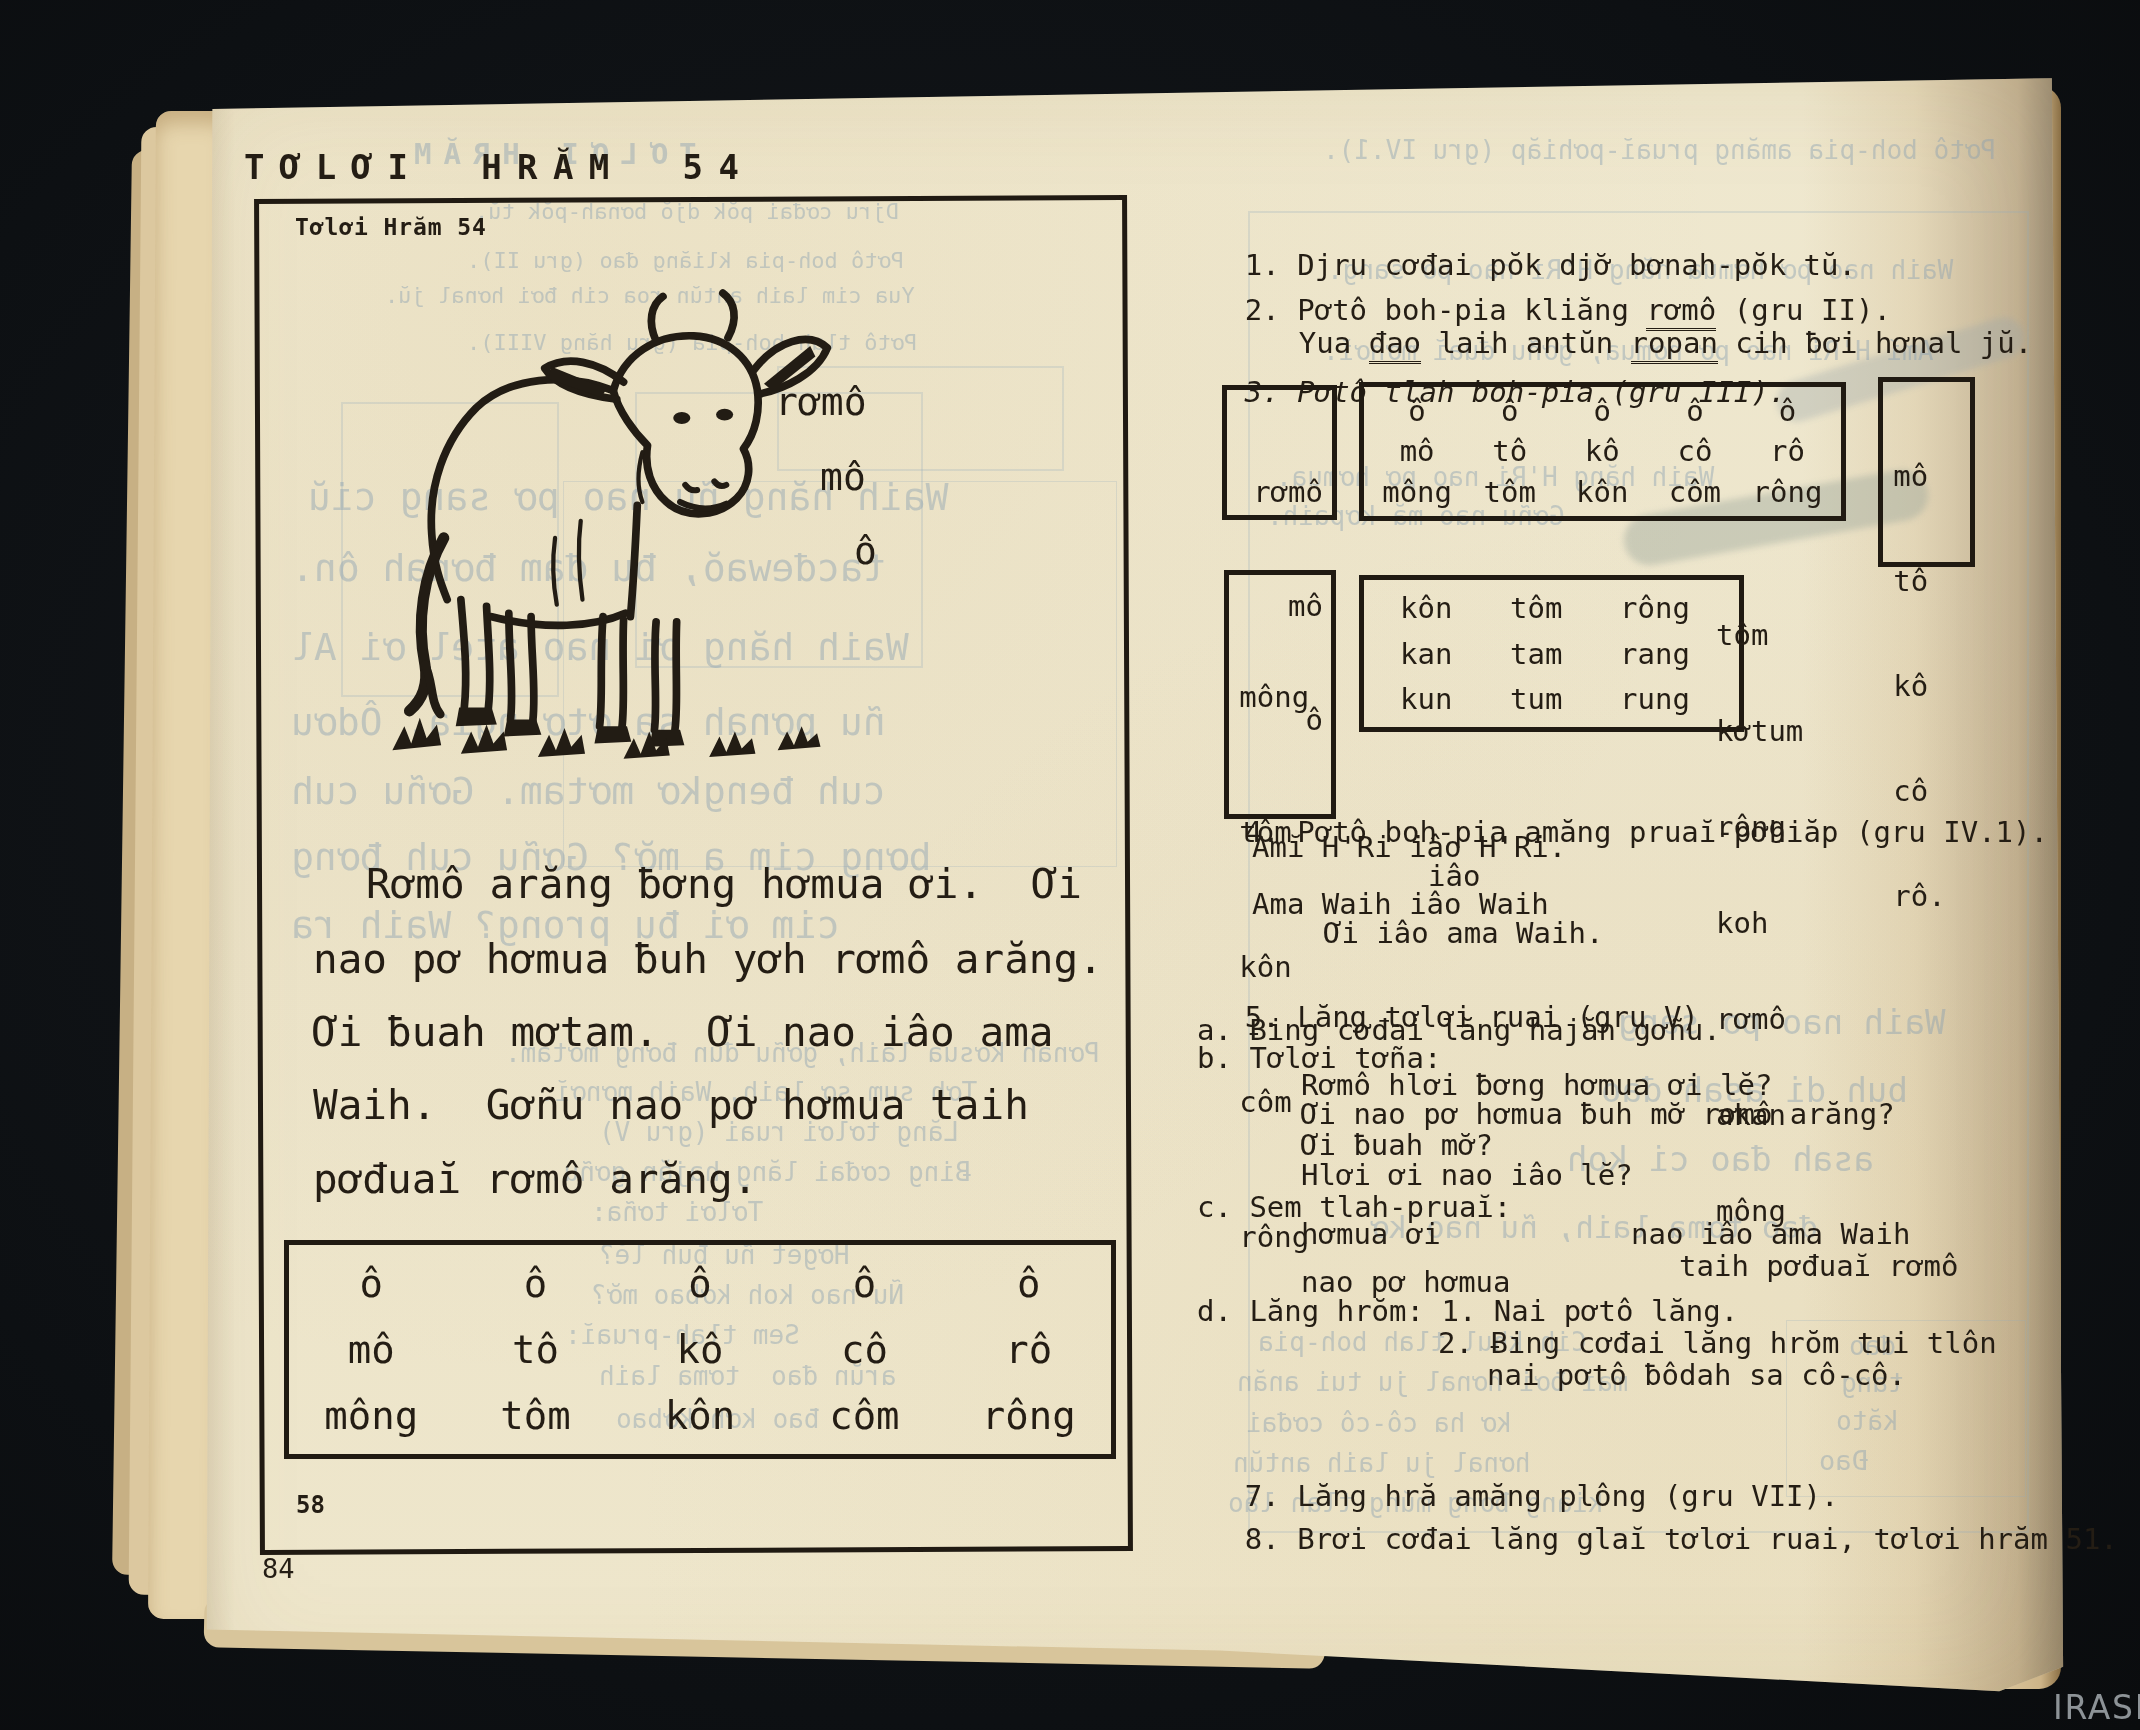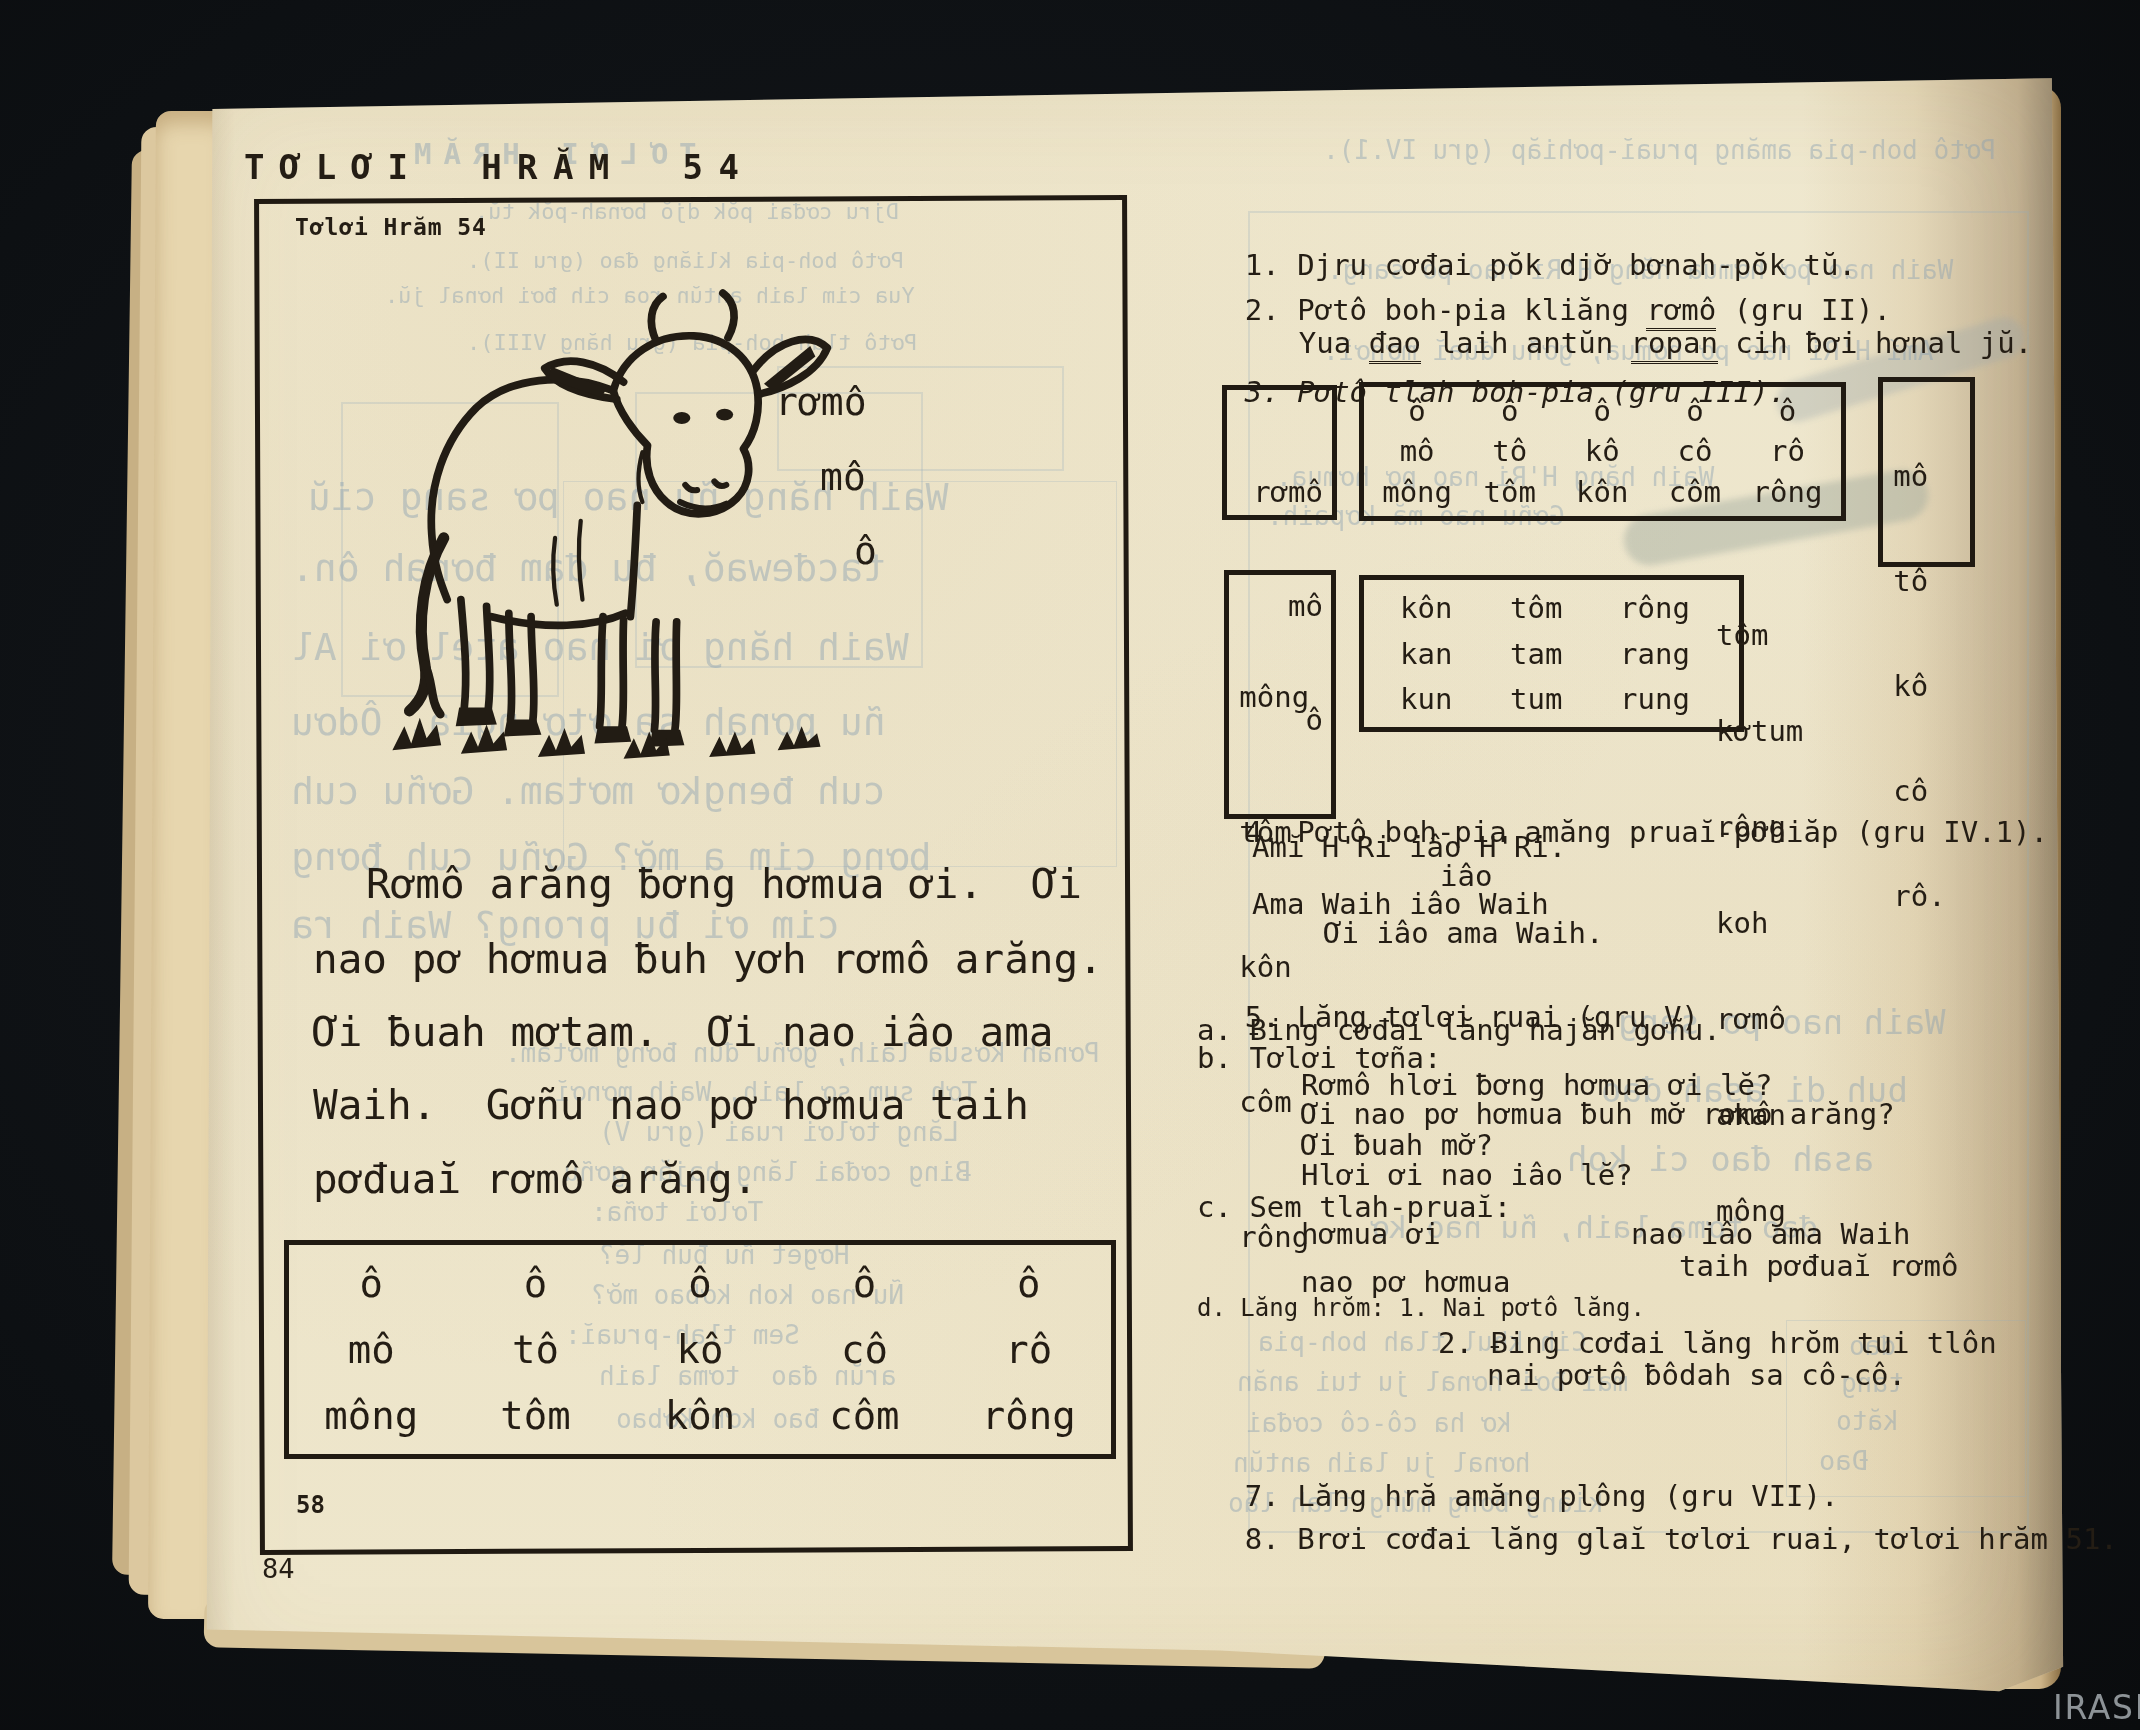--- a/index.html
+++ b/index.html
@@ -251,39 +251,39 @@
     <div class="cell">koh</div>
     <div class="cell">rơmô</div>
     <div class="cell">akan</div>
     <div class="cell">mông</div>
   </div>
 
   <div class="abs mono" style="left:1175px;top:781px;font-size:29px;">
     <span>4.</span><span> </span><span>Pơtô boh-pia amăng pruaĭ-pơhiăp (gru IV.1).</span>
   </div>
   <div class="abs mono" style="left:1252px;top:830px;font-size:29px;text-align:right;">Amĭ H'Ri iâo H'Ri.</div>
-  <div class="abs mono" style="left:1428px;top:859px;font-size:29px;margin-left:12px;">iâo</div>
+  <div class="abs mono" style="left:1428px;top:859px;font-size:29px;">iâo</div>
   <div class="abs mono" style="left:1252px;top:887px;font-size:29px;">Ama Waih iâo Waih</div>
   <div class="abs mono" style="left:1324px;top:916px;font-size:29px;">Ơi iâo ama Waih.</div>
 
   <div class="abs mono" style="left:1175px;top:966px;font-size:29px;">
     <span>5.</span><span> </span><span>Lăng tơlơi ruai (gru V)</span>
   </div>
   <div class="abs mono" style="left:1197px;top:1013px;font-size:29px;">a. Ƀing cơđai lăng hajăn gơñu.</div>
   <div class="abs mono" style="left:1197px;top:1041px;font-size:29px;">b. Tơlơi tơña:</div>
   <div class="abs mono" style="left:1301px;top:1097px;font-size:29px;">Ơi nao pơ hơmua ƀuh mơ̆ rơmô arăng?</div>
   <div class="abs mono" style="left:1301px;top:1068px;font-size:29px;">Rơmô hlơi ƀơng hơmua ơi lĕ?</div>
   <div class="abs mono" style="left:1301px;top:1128px;font-size:29px;">Ơi ƀuah mơ̆?</div>
   <div class="abs mono" style="left:1301px;top:1158px;font-size:29px;">Hlơi ơi nao iâo lĕ?</div>
   <div class="abs mono" style="left:1197px;top:1190px;font-size:29px;">c. Sem tlah-pruaĭ:</div>
   <div class="abs mono" style="left:1301px;top:1217px;font-size:29px;">hơmua ơi</div>
   <div class="abs mono" style="left:1631px;top:1217px;font-size:29px;">nao iâo ama Waih</div>
   <div class="abs mono" style="left:1301px;top:1249px;font-size:29px;margin-top:16px;">nao pơ hơmua</div>
   <div class="abs mono" style="left:1631px;top:1249px;font-size:29px;margin-left:48px;">taih pơđuaĭ rơmô</div>
-  <div class="abs mono" style="left:1197px;top:1294px;font-size:24px;">d. Lăng hrŏm: 1. Nai pơtô lăng.</div>
+  <div class="abs mono" style="left:1197px;top:1294px;font-size:29px;">d. Lăng hrŏm: 1. Nai pơtô lăng.</div>
   <div class="abs mono" style="left:1438px;top:1326px;font-size:29px;">2. Ƀing cơđai lăng hrŏm tui tlôn</div>
   <div class="abs mono" style="left:1487px;top:1358px;font-size:29px;">nai pơtô ƀôdah sa cô-cô.</div>
 
   <div class="abs mono" style="left:1175px;top:1445px;font-size:29px;">
     <span>7.</span><span> </span><span>Lăng hră amăng plông (gru VII).</span>
   </div>
   <div class="abs mono" style="left:1175px;top:1488px;font-size:29px;">
     <span>8.</span><span> </span><span>Brơi cơđai lăng glaĭ tơlơi ruai, tơlơi hrăm 51.</span>
   </div>
 

